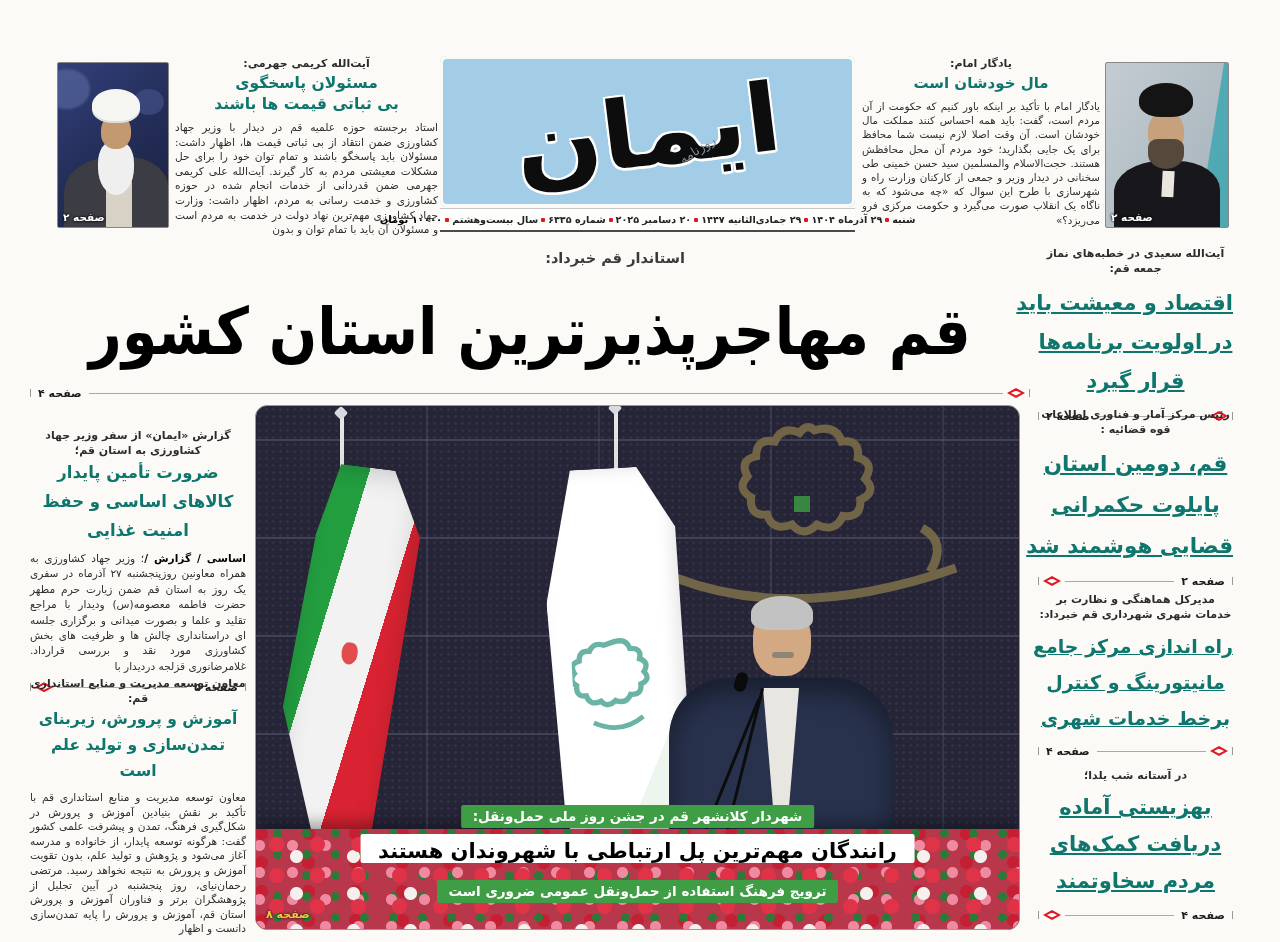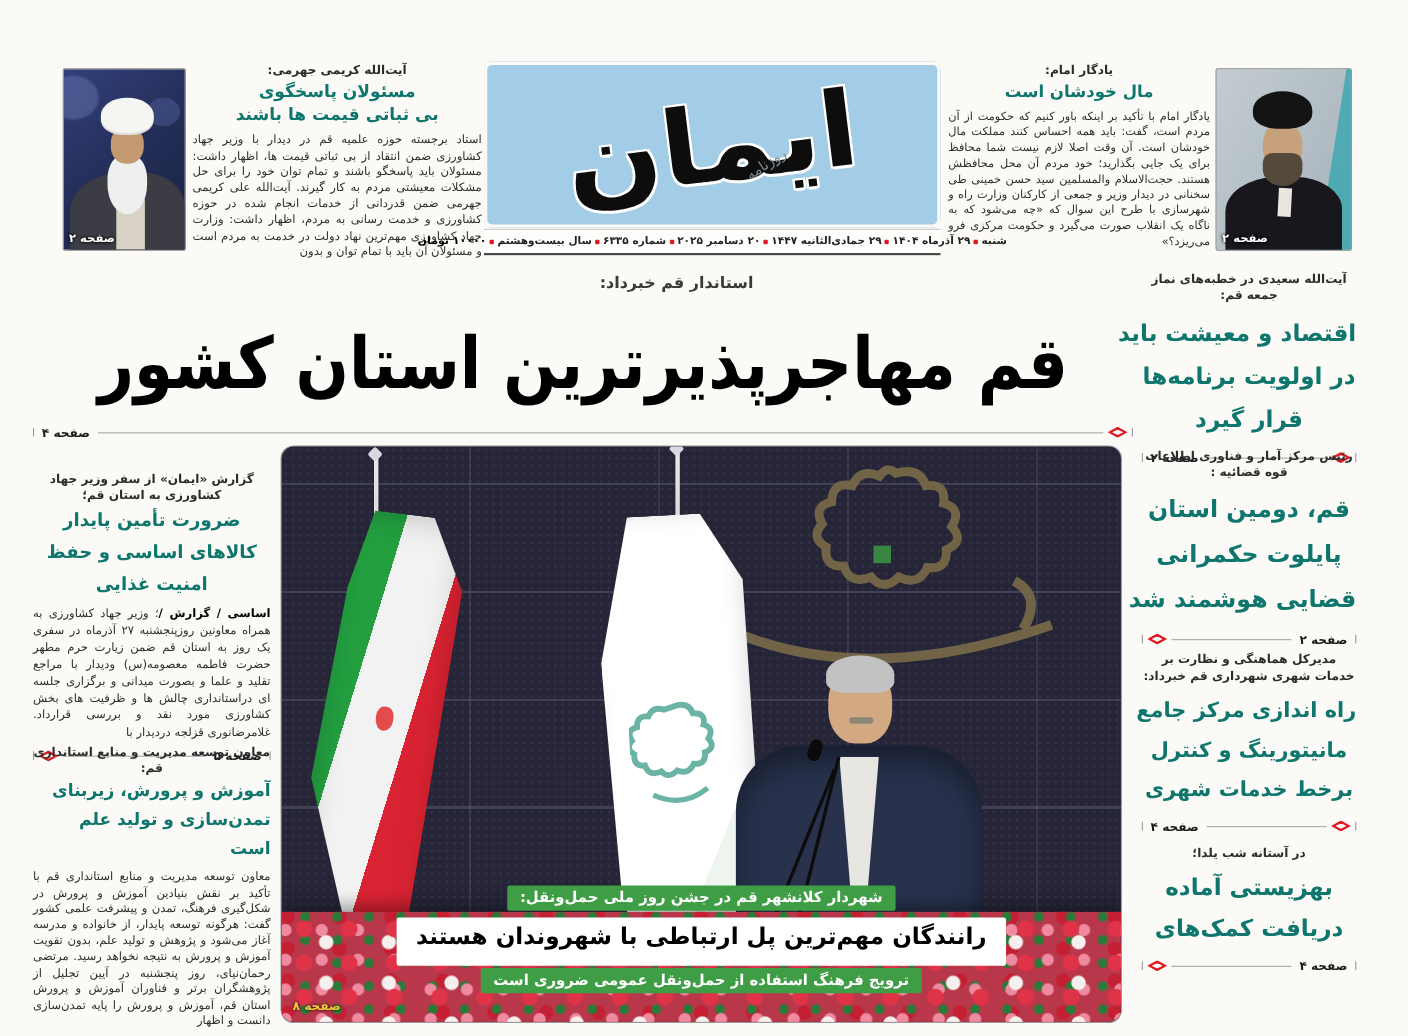--- a/index.html
+++ b/index.html
@@ -74,27 +74,27 @@
                    transform-origin:top center; letter-spacing:-2px; line-height:100px; }
   .lead-rule { left:30px; top:386px; width:1000px; }
 
   
   .lc { position:absolute; left:30px; width:216px; }
   .lc .title { font-size:16.5px; line-height:29px; }
   .lc .rule { position:relative; margin-top:6px; width:100%; }
   .lc1 { top:428px; }
   .lc1 .bodytxt { margin-top:6px; line-height:15.4px; }
   .lc2 { top:676px; }
-  .lc2 .title { font-size:15.5px; line-height:26px;text-align:right; }
+  .lc2 .title { font-size:15.5px; line-height:26px; }
   .lc2 .bodytxt { margin-top:6px; line-height:14.6px; }
   .lead-word { font-weight:bold; color:#000; }
 
   
   .rc { position:absolute; left:1038px; width:195px; }
-  .rc .title div { white-space:nowrap; }
+  .rc .title div { white-space:nowrap;text-decoration:underline; }
   .rc .rule { position:relative; margin-top:8px; width:100%; }
   .rc1 { top:246px; } .rc1 .title { font-size:21px; line-height:39px; margin-top:8px; }
   .rc2 { top:407px; } .rc2 .title { font-size:21.5px; line-height:41px; margin-top:6px; letter-spacing:.5px;}
   .rc3 { top:592px; } .rc3 .title { font-size:19px;  line-height:36px; margin-top:6px; }
   .rc4 { top:768px; } .rc4 .title { font-size:21px;  line-height:37px; margin-top:6px; letter-spacing:.5px;}
 
   
   .main-photo { position:absolute; left:255px; top:405px; width:765px; height:525px;
                 border:1px solid #999; border-radius:12px; overflow:hidden;
                 background:#262538;
@@ -137,21 +137,21 @@
                radial-gradient(circle, #2c7a38 4px, transparent 5px),
                radial-gradient(circle, #c41f33 6px, transparent 7px);
              background-size:41px 31px, 57px 37px, 33px 27px, 29px 21px, 47px 29px;
              background-position:0 0, 12px 9px, 20px 3px, 7px 15px, 29px 19px;
              box-shadow:0 -6px 14px rgba(0,0,0,.35); }
   .cap-kicker { position:absolute; left:50%; transform:translateX(-50%); top:399px;
                 background:#3f9e45; color:#fff; font-size:13.5px; font-weight:bold;
                 padding:3px 12px 4px; white-space:nowrap; border-radius:2px; }
   .cap-main { position:absolute; left:50%; transform:translateX(-50%); top:428px;
               background:#fff; color:#000; font-size:21px; font-weight:bold;
-              padding:5px 18px 15px; white-space:nowrap; border-radius:2px; }
+              padding:5px 18px 0; white-space:nowrap; border-radius:2px; }
   .cap-sub { position:absolute; left:50%; transform:translateX(-50%); top:474px;
              background:#3f9e45; color:#fff; font-size:13.5px; font-weight:bold;
              padding:3px 12px 4px; white-space:nowrap; border-radius:2px; }
   .cap-page { position:absolute; left:10px; bottom:8px; color:#f0c83c; font-size:11px; font-weight:bold;
               text-shadow:0 0 3px #000; }
 </style>
 </head>
 <body>
 
 <div class="page">
@@ -305,20 +305,21 @@
       <span class="diamond"></span>
       <span class="tick"></span>
     </div>
   </div>
 
   <div class="rc rc4">
     <div class="kicker">در آستانه شب یلدا؛</div>
     <div class="title">
       <div>بهزیستی آماده</div>
       <div>دریافت کمک‌های</div>
+      <div>مردم سخاوتمند</div>
     </div>
     <div class="rule" dir="ltr">
       <span class="tick"></span>
       <span class="diamond"></span>
       <span class="rl-line"></span>
       <span class="rl-label">صفحه ۴</span>
       <span class="tick"></span>
     </div>
   </div>
 

